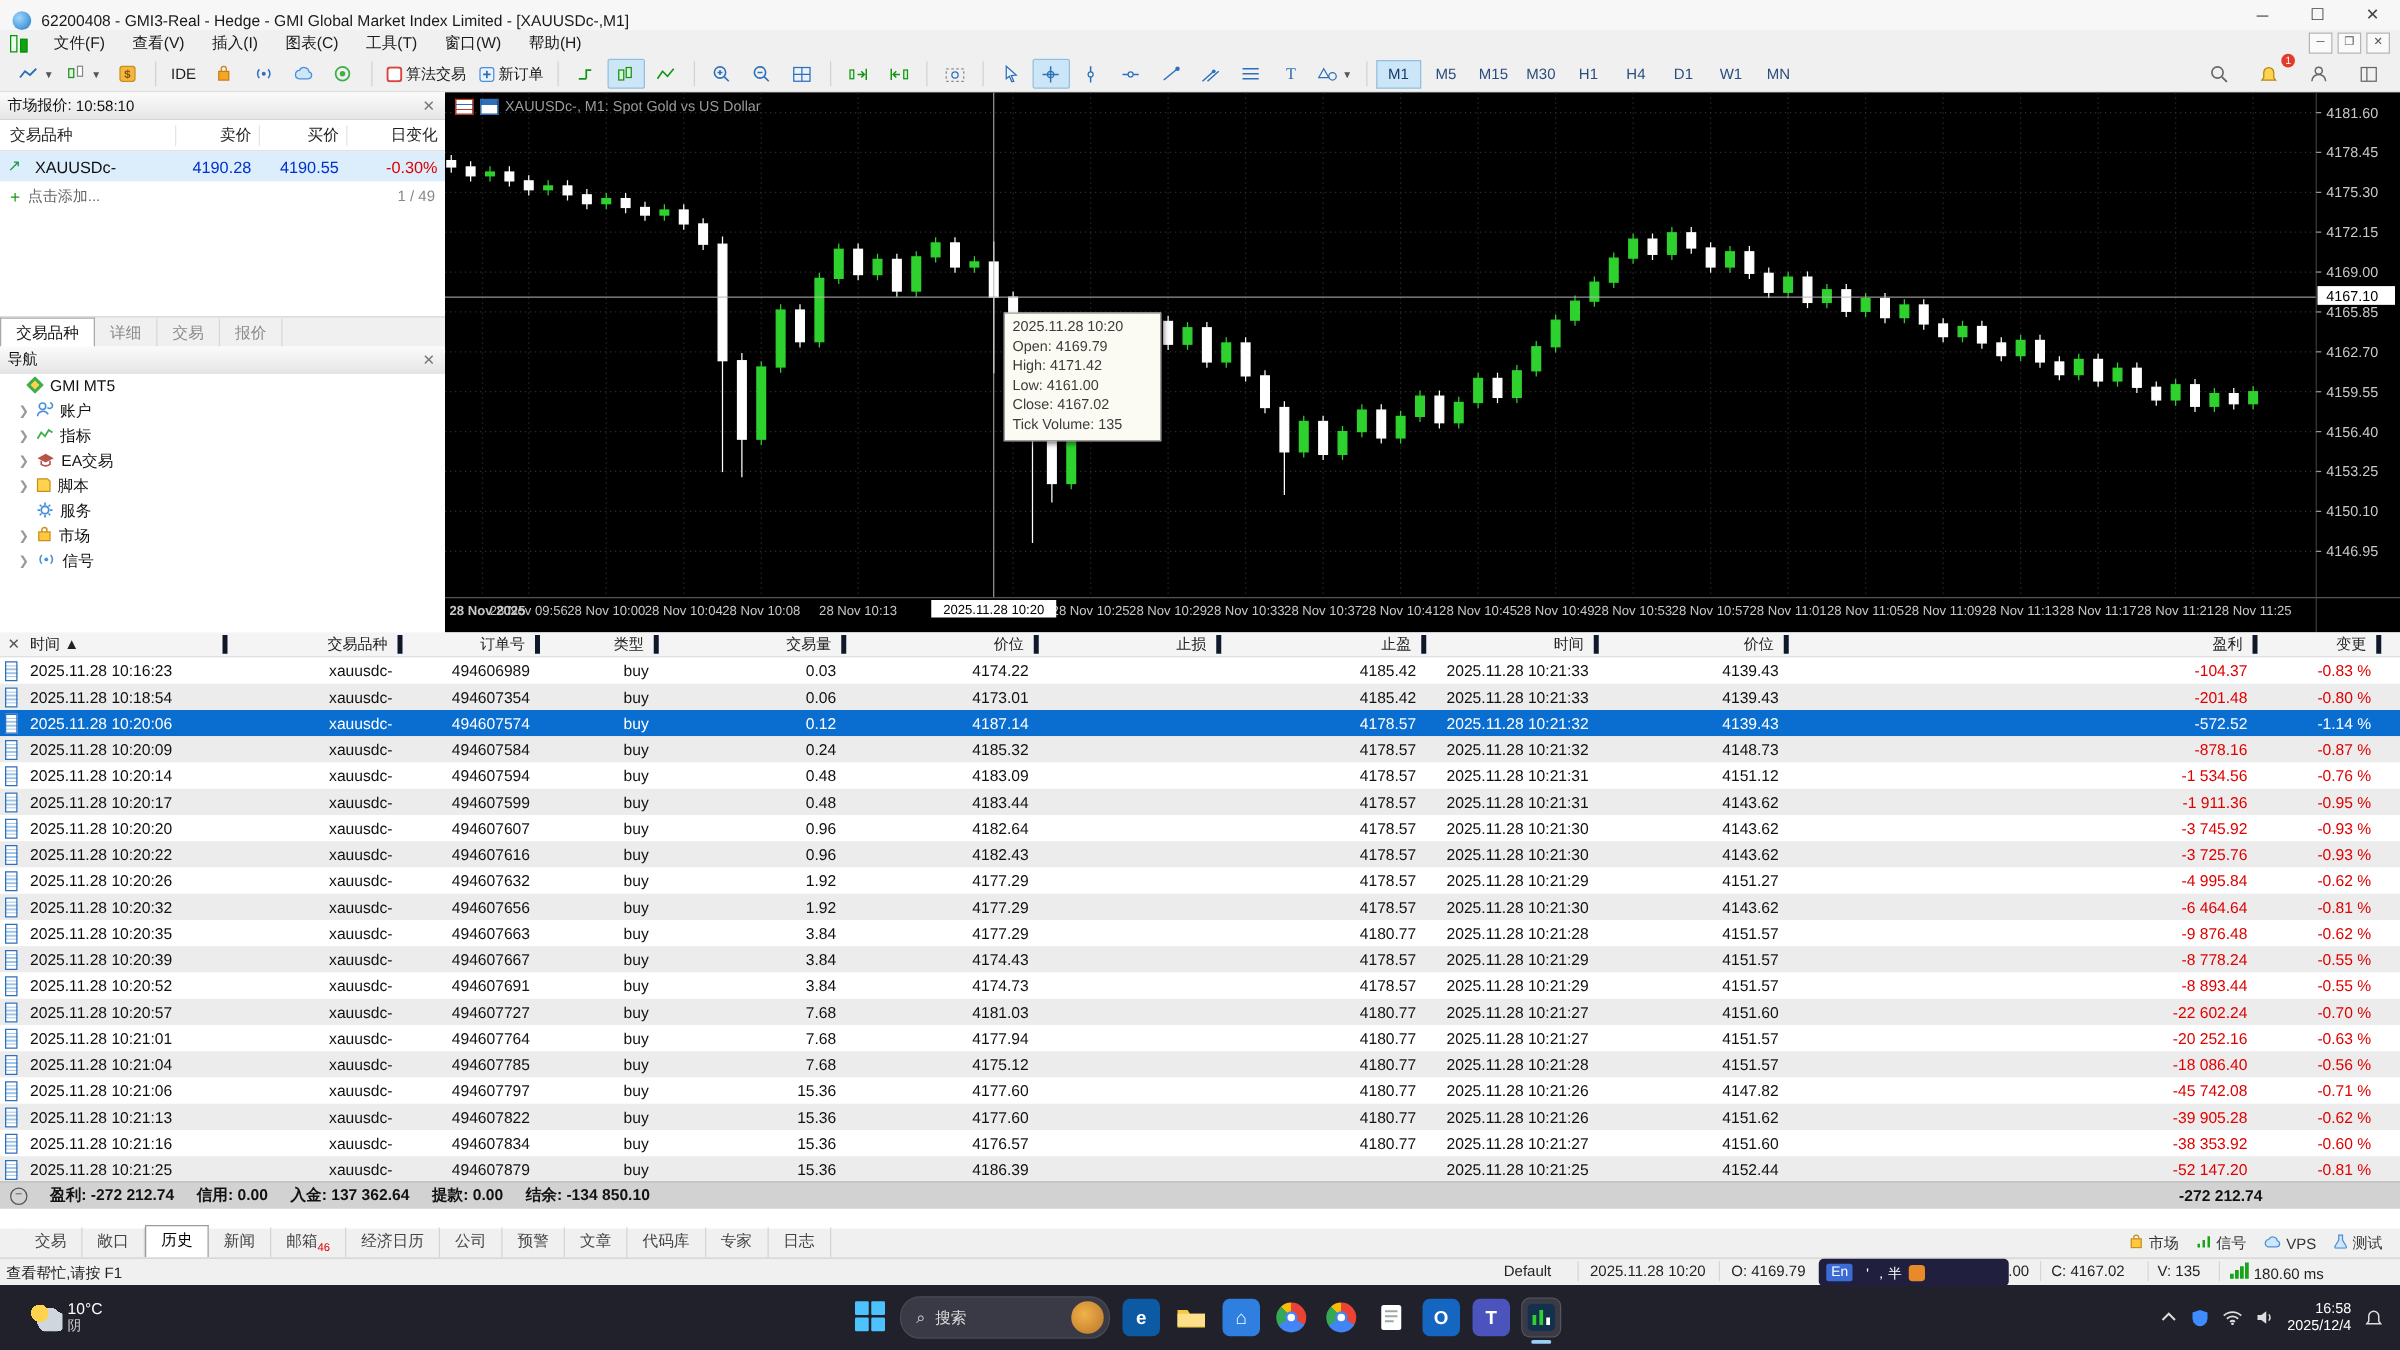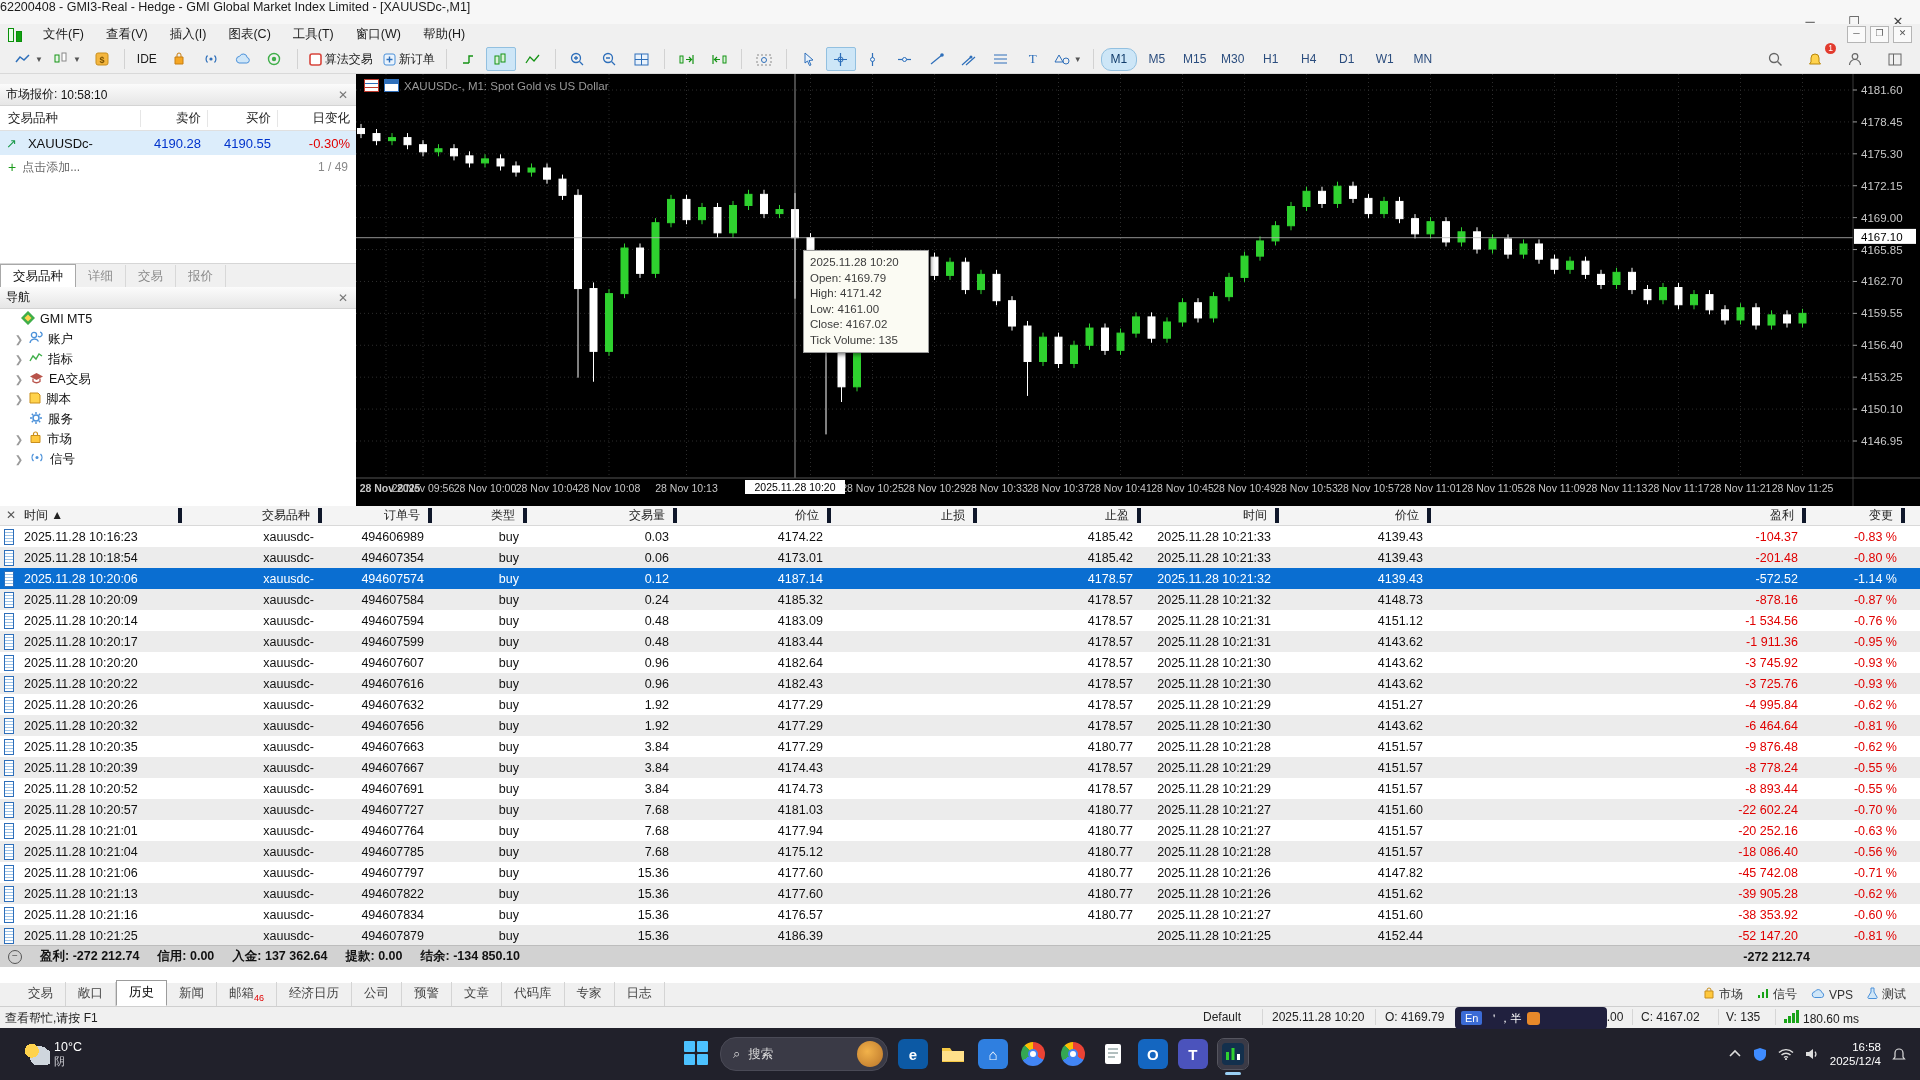--- a/index.html
+++ b/index.html
@@ -1,19 +1,19 @@
 <!DOCTYPE html>
 <html><head>
 <meta charset="utf-8">
 <style>
   html,body{margin:0;padding:0;background:#888;}
   #screen{position:relative;width:1920px;height:1080px;background:#f0f0f0;overflow:hidden;
     font-family:"Liberation Sans","DejaVu Sans",sans-serif;font-size:12px;color:#222;-webkit-font-smoothing:antialiased;}
   
-  .titlebar{position:absolute;top:0;left:0;right:0;height:24px;background:#f7f7f7;display:flex;align-items:flex-start;border-bottom:1px solid #e3e3e3;flex-direction:column;}
+  .titlebar{position:absolute;top:0;left:0;right:0;height:24px;background:#f7f7f7;display:flex;align-items:flex-end;border-bottom:1px solid #e3e3e3;}
   .app-logo{width:15px;height:15px;border-radius:50%;background:radial-gradient(circle at 35% 35%,#9fd8ff,#1f7ac4);margin:0 8px 0 10px;}
   .title-text{font-size:12.5px;color:#1a1a1a;white-space:nowrap;}
   .win-controls{margin-left:auto;display:flex;height:100%;}
   .win-btn{width:44px;height:100%;display:flex;align-items:center;justify-content:center;font-size:13px;color:#444;}
   
   .menubar{position:absolute;top:24px;left:0;right:0;height:21px;background:#f0f0f0;display:flex;align-items:center;}
   .mt5-mini{display:inline-flex;gap:2px;margin:0 10px 0 8px;}
   .mt5-mini i{display:block;width:4px;height:12px;border:1px solid #0a8f0a;background:#eaffea;}
   .mt5-mini i:last-child{height:9px;margin-top:3px;background:#12a312;}
   .menu-item{padding:2px 11px;color:#1a1a1a;font-size:12.5px;}
@@ -21,26 +21,26 @@
   .mdi-btn{width:17px;height:15px;border:1px solid #b5b5b5;background:#fafafa;font-size:9px;line-height:13px;text-align:center;color:#555;}
   
   .toolbar{position:absolute;top:45px;left:0;right:0;height:28px;background:#f0f0f0;border-bottom:1px solid #d9d9d9;display:flex;align-items:center;padding-left:6px;}
   .tb-group{display:flex;align-items:center;gap:2px;padding:0 5px;}
   .tb-sep{width:1px;height:20px;background:#d2d2d2;margin:0 2px;}
   .tb-btn{min-width:22px;height:22px;display:flex;align-items:center;justify-content:center;border:1px solid transparent;border-radius:2px;padding:0 3px;gap:3px;font-size:12px;color:#333;}
   .tb-btn.active{background:#cde6f7;border-color:#92c0e0;}
   .tb-btn svg{display:block;}
   .tb-label{font-size:12px;color:#1a1a1a;white-space:nowrap;}
   .dd{font-size:8px;color:#555;margin-left:1px;}
-  .tf-btn{min-width:26px;height:21px;display:flex;align-items:center;justify-content:center;font-size:12px;color:#2b4d7e;border:1px solid transparent;border-radius:10px;padding:0 4px;}
+  .tf-btn{min-width:26px;height:21px;display:flex;align-items:center;justify-content:center;font-size:12px;color:#2b4d7e;border:1px solid transparent;border-radius:0;padding:0 4px;}
   .tf-btn.active{background:#cde6f7;border:1px solid #92c0e0;color:#123c6b;}
   .tb-right{margin-left:auto;display:flex;align-items:center;gap:10px;margin-right:10px;}
   .badge{position:absolute;top:-5px;right:-7px;background:#e23b2e;color:#fff;border-radius:7px;font-size:8.5px;padding:0 3px;line-height:11px;}
   
-  .left-panel{position:absolute;top:74px;left:0;width:356px;height:432px;background:#fff;border-right:1px solid #c9c9c9;margin-top:10px;}
+  .left-panel{position:absolute;top:74px;left:0;width:356px;height:432px;background:#fff;border-right:1px solid #c9c9c9;}
   .panel-header{height:21px;background:linear-gradient(#fbfbfb,#e6e6e6);border-bottom:1px solid #d4d4d4;display:flex;align-items:center;padding:0 6px;font-size:12px;color:#111;}
   .panel-close{margin-left:auto;color:#777;font-size:12px;padding:0 2px;}
   .mw-header{display:grid;grid-template-columns:140px 67px 70px 79px;height:24px;align-items:center;border-bottom:1px solid #e0e0e0;color:#222;}
   .mw-header span{text-align:right;padding-right:6px;border-left:1px solid #e6e6e6;font-size:12.5px;}
   .mw-header span:first-child{text-align:left;padding-left:8px;border-left:none;}
   .mw-row{display:grid;grid-template-columns:140px 67px 70px 79px;height:24px;align-items:center;background:#dcedfb;}
   .mw-row span{text-align:right;padding-right:6px;font-size:13px;}
   .mw-sym{display:flex;align-items:center;gap:5px;padding-left:6px;font-size:13px;color:#111;}
   .mw-arrow{color:#1a9a4a;font-size:12px;}
   .mw-add{display:flex;align-items:center;height:24px;padding:0 8px;color:#555;}

